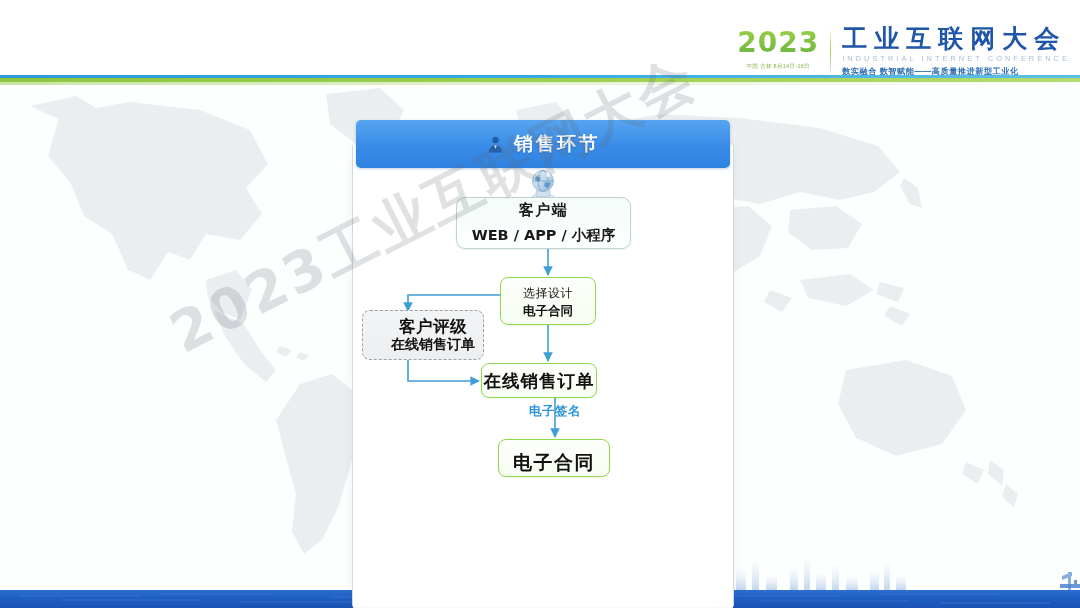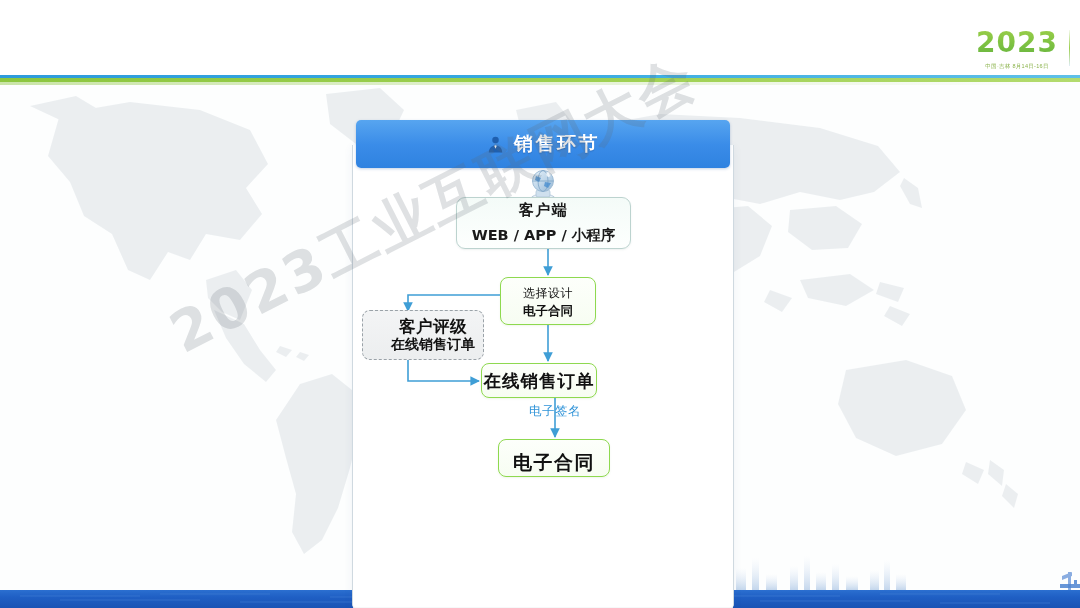--- a/index.html
+++ b/index.html
@@ -129,21 +129,21 @@
   .n-rating { left:10px; top:165px; width:122px; height:50px;
       border:1.5px dashed #9aa2a8; border-radius:8px;
       background:linear-gradient(180deg,#f3f4f5 0%,#eceeef 100%);padding-left:20px; }
   .n-rating .l1 { font-size:16.5px; font-weight:700; color:#111;
       letter-spacing:.5px; line-height:19px; font-family:"DejaVu Sans",sans-serif; }
   .n-rating .l2 { font-size:14px; font-weight:700; color:#111;
       line-height:17px; font-family:"DejaVu Sans",sans-serif; }
 
   
   .edge-label { position:absolute; left:155px; top:258px; width:96px;
-      text-align:center; font-size:12.5px; font-weight:400; color:#2f93d8;
+      text-align:center; font-size:12.5px; font-weight:700; color:#2f93d8;
       letter-spacing:.5px; font-family:"DejaVu Sans",sans-serif; }
 </style>
 </head>
 <body>
 
 <div id="slide">
 
   <div class="map-layer">
     <svg viewBox="0 0 1080 500" preserveAspectRatio="none">
       <g fill="#c3ccd3">
@@ -285,20 +285,25 @@
     </svg>
   </div>
 
   <div class="header">
     <div class="logo-wrap">
       <div class="logo-left">
         <div class="year">2023</div>
         <div class="year-sub">中国·吉林  8月14日-16日</div>
       </div>
       <div class="logo-div"></div>
+      <div class="logo-right">
+        <div class="cn-title">工业互联网大会</div>
+        <div class="en-title">INDUSTRIAL INTERNET CONFERENCE</div>
+        <div class="tag-line">数实融合  数智赋能——高质量推进新型工业化</div>
+      </div>
     </div>
   </div>
   <div class="rule-blue"></div>
   <div class="rule-green"></div>
   <div class="rule-fade"></div>
 
   <div class="panel"></div>
   <div class="panel-inner-mask"></div>
 
   <div class="watermark">2023工业互联网大会</div>

